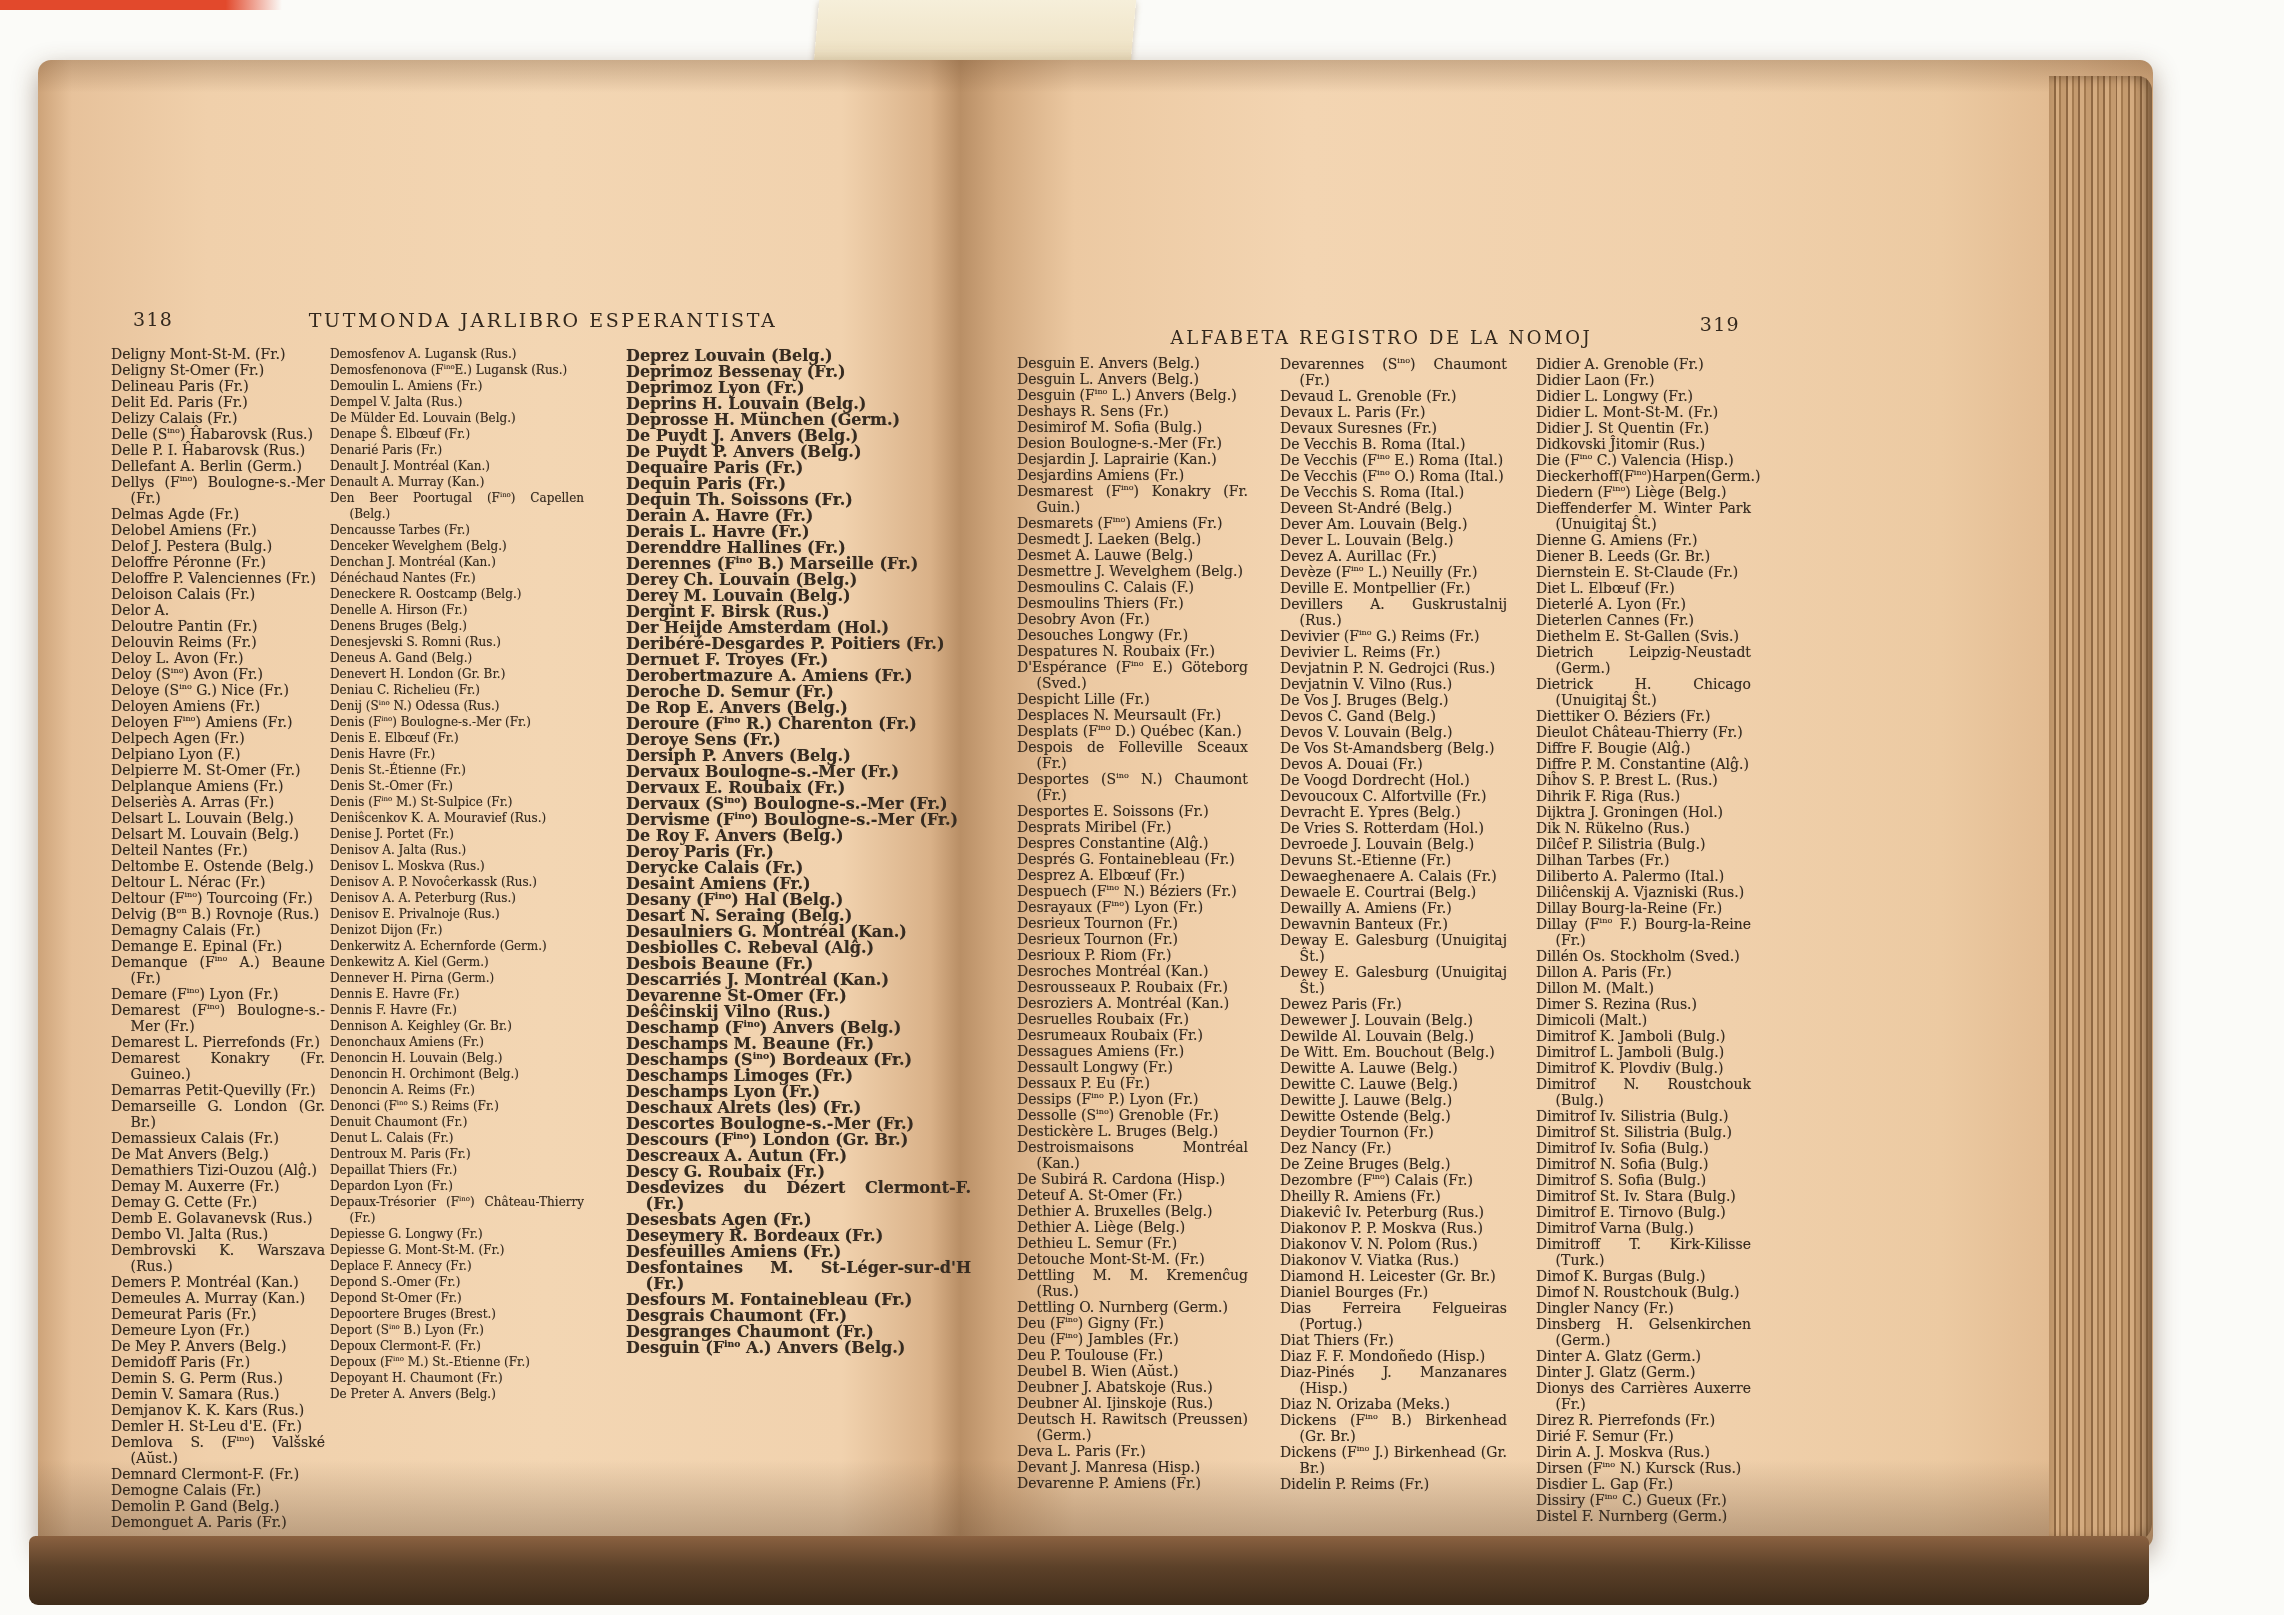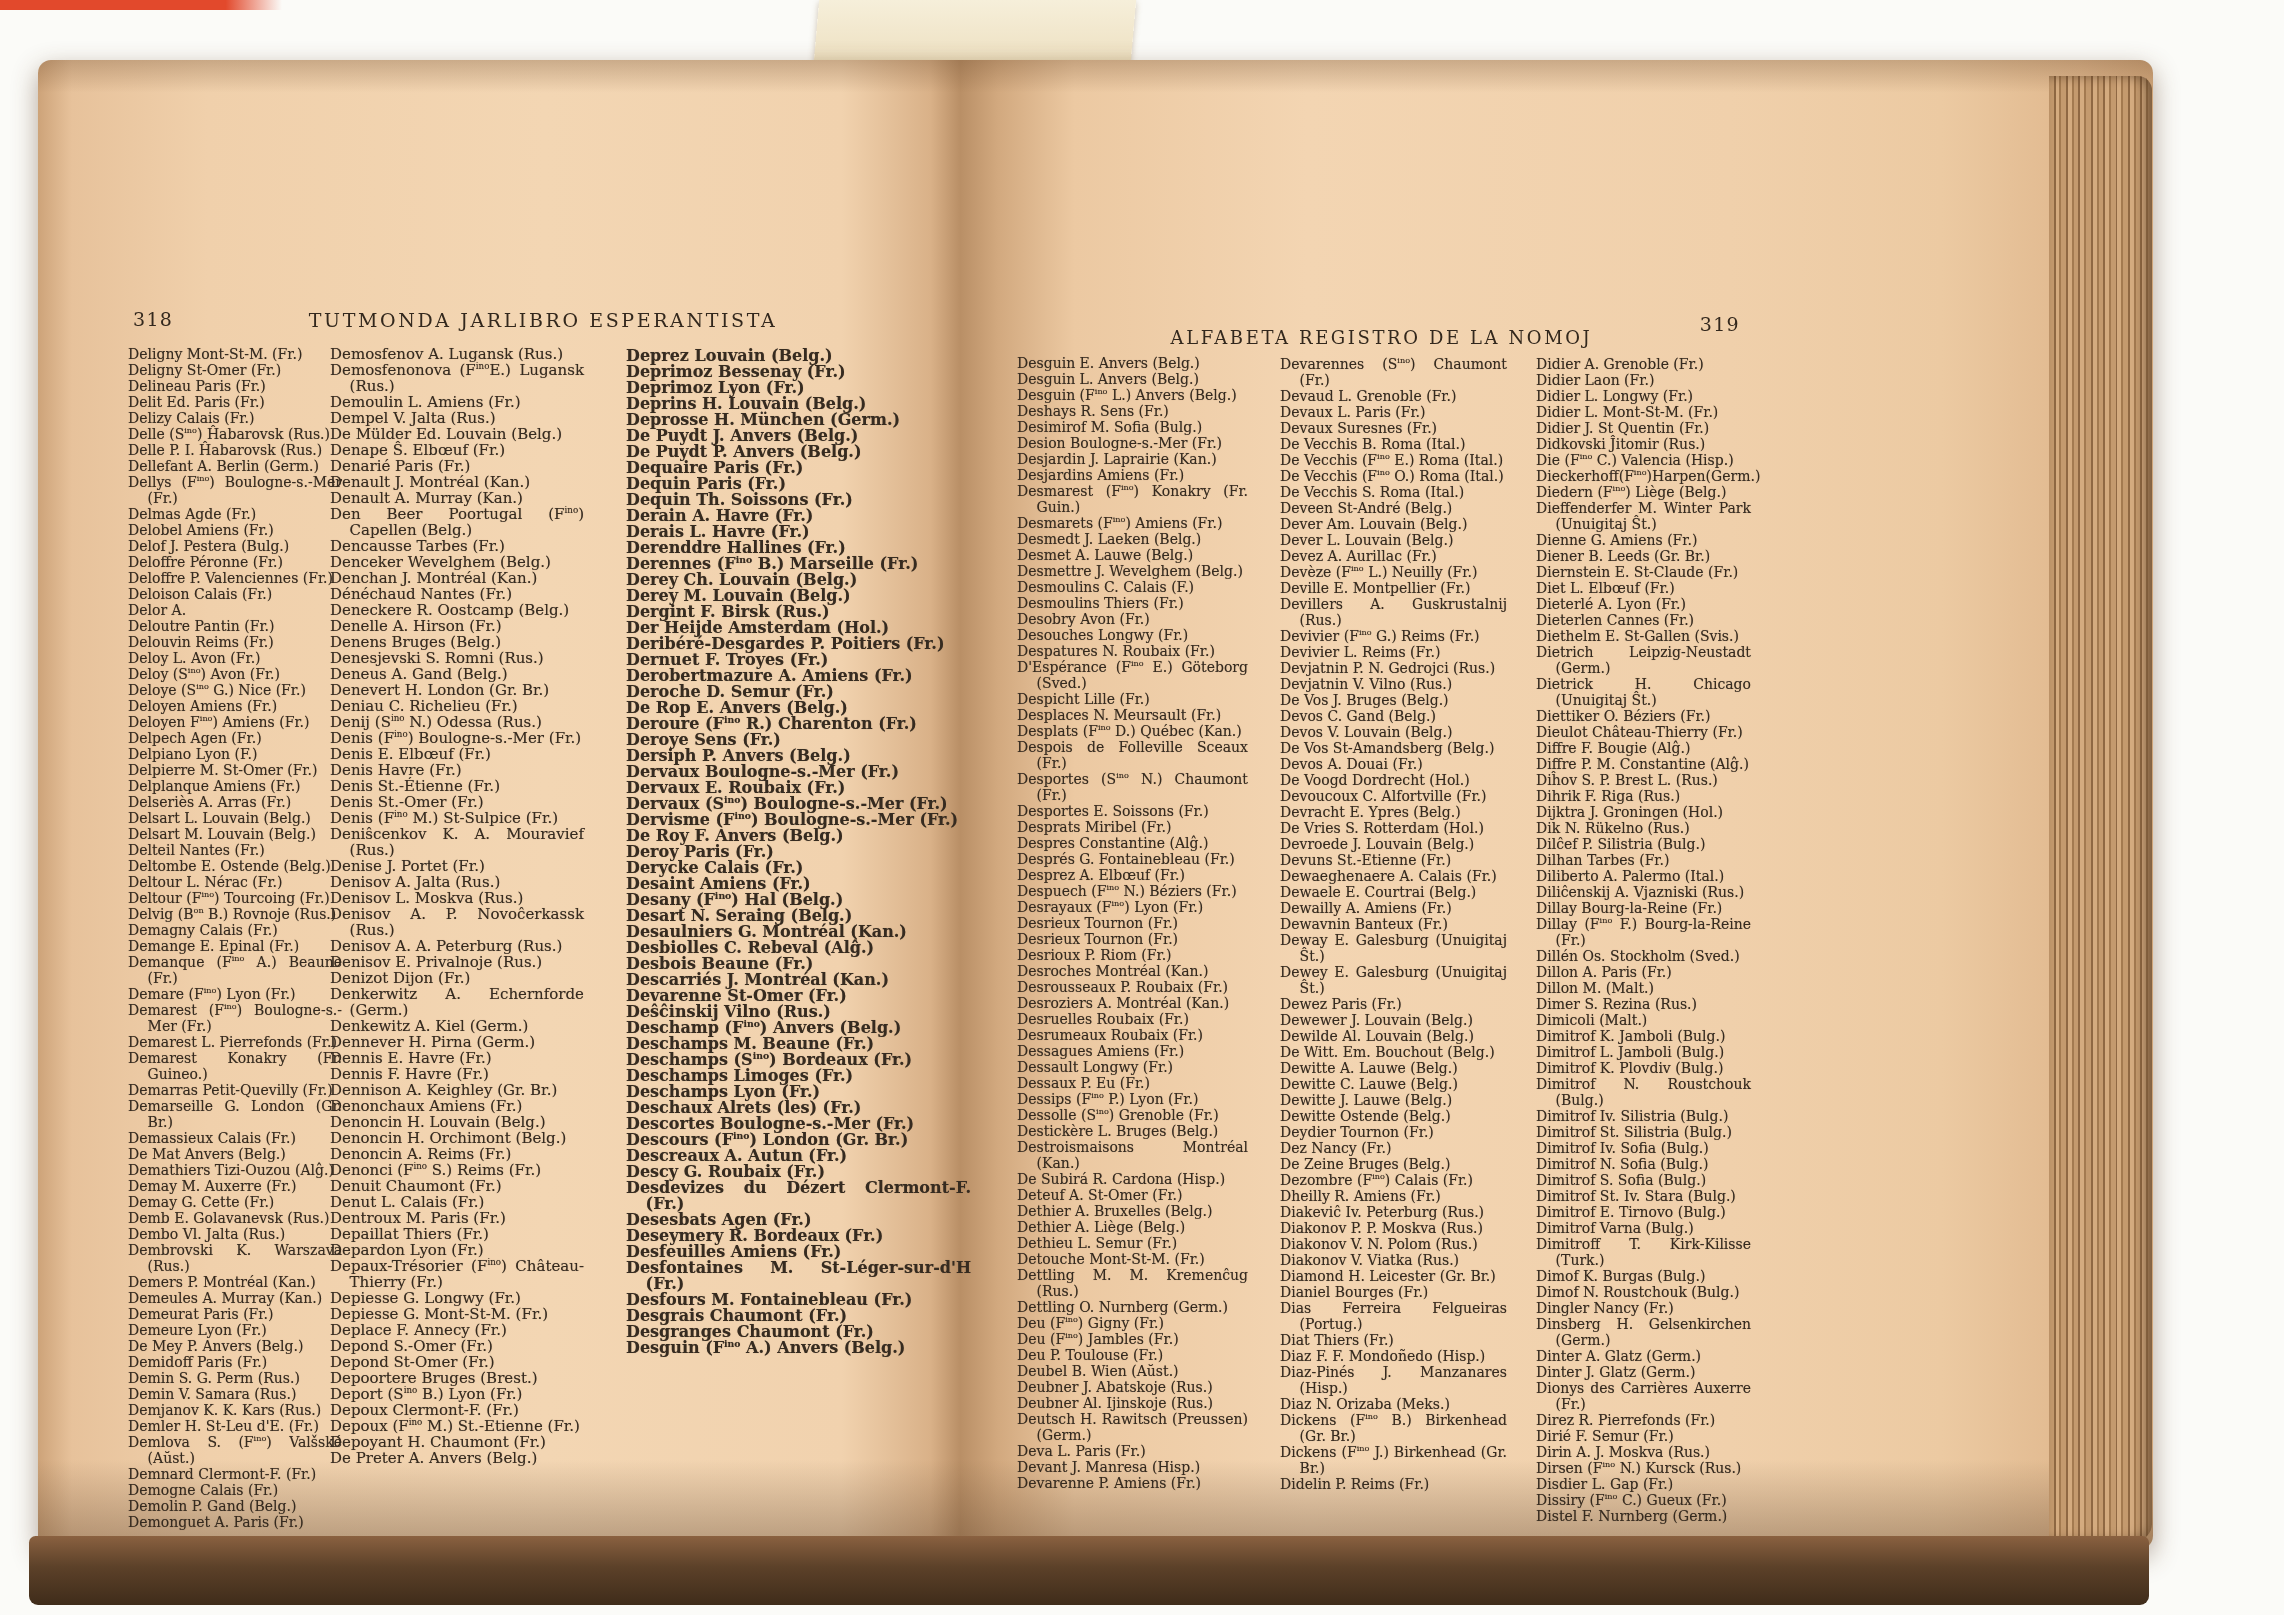--- a/index.html
+++ b/index.html
@@ -58,22 +58,22 @@
   #rh-left{left:75px;top:249px;width:860px;}
   #rh-right{left:978px;top:256px;width:731px;font-size:18px;margin-top:11px;}
   #pn-right{left:1617px;top:253px;width:85px;text-align:right;}
 
   .col{position:absolute;color:#362b20;}
   .col .entry{
     text-align:justify;
     text-indent:-19.6px;padding-left:19.6px;
     text-shadow:0 0 0.7px rgba(55,42,28,.45);
   }
-  .c1{left:73px;top:286px;width:214px;font-size:14px;line-height:16px;margin-left:17px;}
-  .c2{left:292px;top:286px;width:254px;font-size:15px;line-height:16px;}
+  .c1{left:73px;top:286px;width:214px;font-size:14px;line-height:16px;}
+  .c2{left:292px;top:286px;width:254px;font-size:12px;line-height:16px;}
   .c3{left:588px;top:288px;width:345px;font-size:16px;line-height:16px;font-weight:bold;}
   .c4{left:979px;top:295px;width:231px;font-size:14px;line-height:16px;}
   .c5{left:1242px;top:296px;width:227px;font-size:14px;line-height:16px;}
   .c6{left:1498px;top:296px;width:215px;font-size:14px;line-height:16px;}
   sup{font-size:58%;line-height:0;}
 </style>
 </head>
 <body>
 
 <div id="scan">

